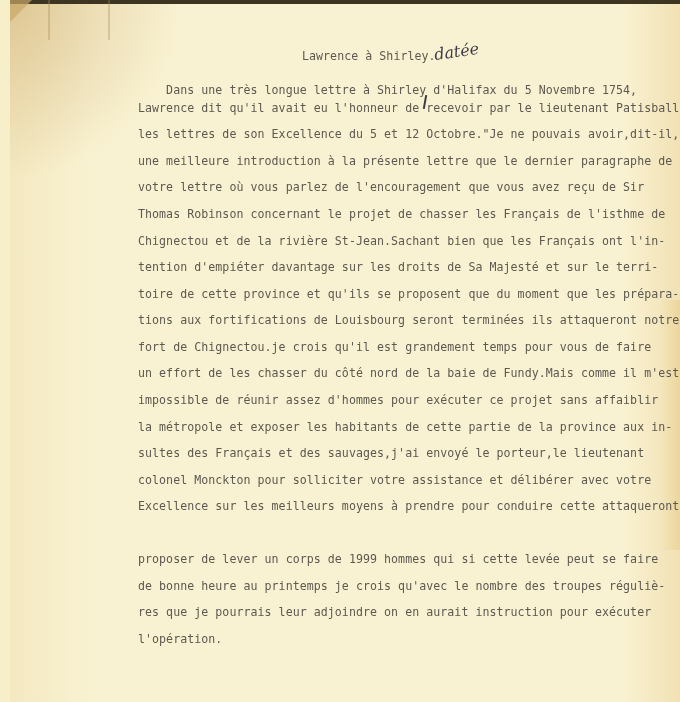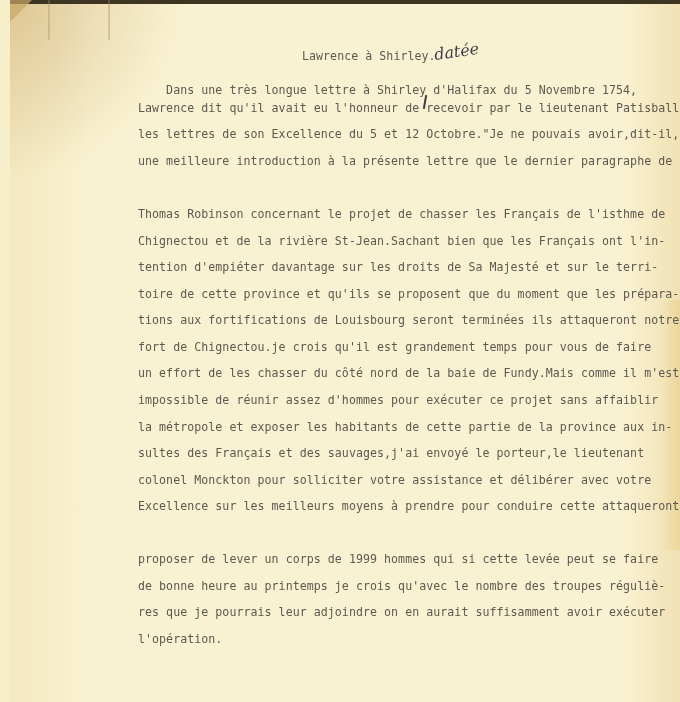--- a/index.html
+++ b/index.html
@@ -64,29 +64,30 @@
   <div class="right-stain"></div>
 
   <div class="doc-text title">Lawrence à Shirley.</div>
   <div class="handwriting">datée</div>
   <div class="caret-mark"></div>
 
   <div class="doc-text line" style="top:83px">    Dans une très longue lettre à Shirley d'Halifax du 5 Novembre 1754,</div>
   <div class="doc-text line" style="top:101px">Lawrence dit qu'il avait eu l'honneur de recevoir par le lieutenant Patisball</div>
   <div class="doc-text line" style="top:127px">les lettres de son Excellence du 5 et 12 Octobre."Je ne pouvais avoir,dit-il,</div>
   <div class="doc-text line" style="top:154px">une meilleure introduction à la présente lettre que le dernier paragraphe de</div>
+  <div class="doc-text line" style="top:180px">votre lettre où vous parlez de l'encouragement que vous avez reçu de Sir</div>
   <div class="doc-text line" style="top:207px">Thomas Robinson concernant le projet de chasser les Français de l'isthme de</div>
   <div class="doc-text line" style="top:234px">Chignectou et de la rivière St-Jean.Sachant bien que les Français ont l'in-</div>
   <div class="doc-text line" style="top:260px">tention d'empiéter davantage sur les droits de Sa Majesté et sur le terri-</div>
   <div class="doc-text line" style="top:287px">toire de cette province et qu'ils se proposent que du moment que les prépara-</div>
   <div class="doc-text line" style="top:313px">tions aux fortifications de Louisbourg seront terminées ils attaqueront notre</div>
   <div class="doc-text line" style="top:340px">fort de Chignectou.je crois qu'il est grandement temps pour vous de faire</div>
   <div class="doc-text line" style="top:366px">un effort de les chasser du côté nord de la baie de Fundy.Mais comme il m'est</div>
   <div class="doc-text line" style="top:393px">impossible de réunir assez d'hommes pour exécuter ce projet sans affaiblir</div>
   <div class="doc-text line" style="top:420px">la métropole et exposer les habitants de cette partie de la province aux in-</div>
   <div class="doc-text line" style="top:446px">sultes des Français et des sauvages,j'ai envoyé le porteur,le lieutenant</div>
   <div class="doc-text line" style="top:473px">colonel Monckton pour solliciter votre assistance et délibérer avec votre</div>
   <div class="doc-text line" style="top:499px">Excellence sur les meilleurs moyens à prendre pour conduire cette attaqueront</div>
   <div class="doc-text line" style="top:552px">proposer de lever un corps de 1999 hommes qui si cette levée peut se faire</div>
   <div class="doc-text line" style="top:579px">de bonne heure au printemps je crois qu'avec le nombre des troupes réguliè-</div>
-  <div class="doc-text line" style="top:605px">res que je pourrais leur adjoindre on en aurait suffisamment avoir exécuter</div>
+  <div class="doc-text line" style="top:605px">res que je pourrais leur adjoindre on en aurait instruction pour exécuter</div>
   <div class="doc-text line" style="top:632px">l'opération.</div>
 </div>
 
 </body></html>

